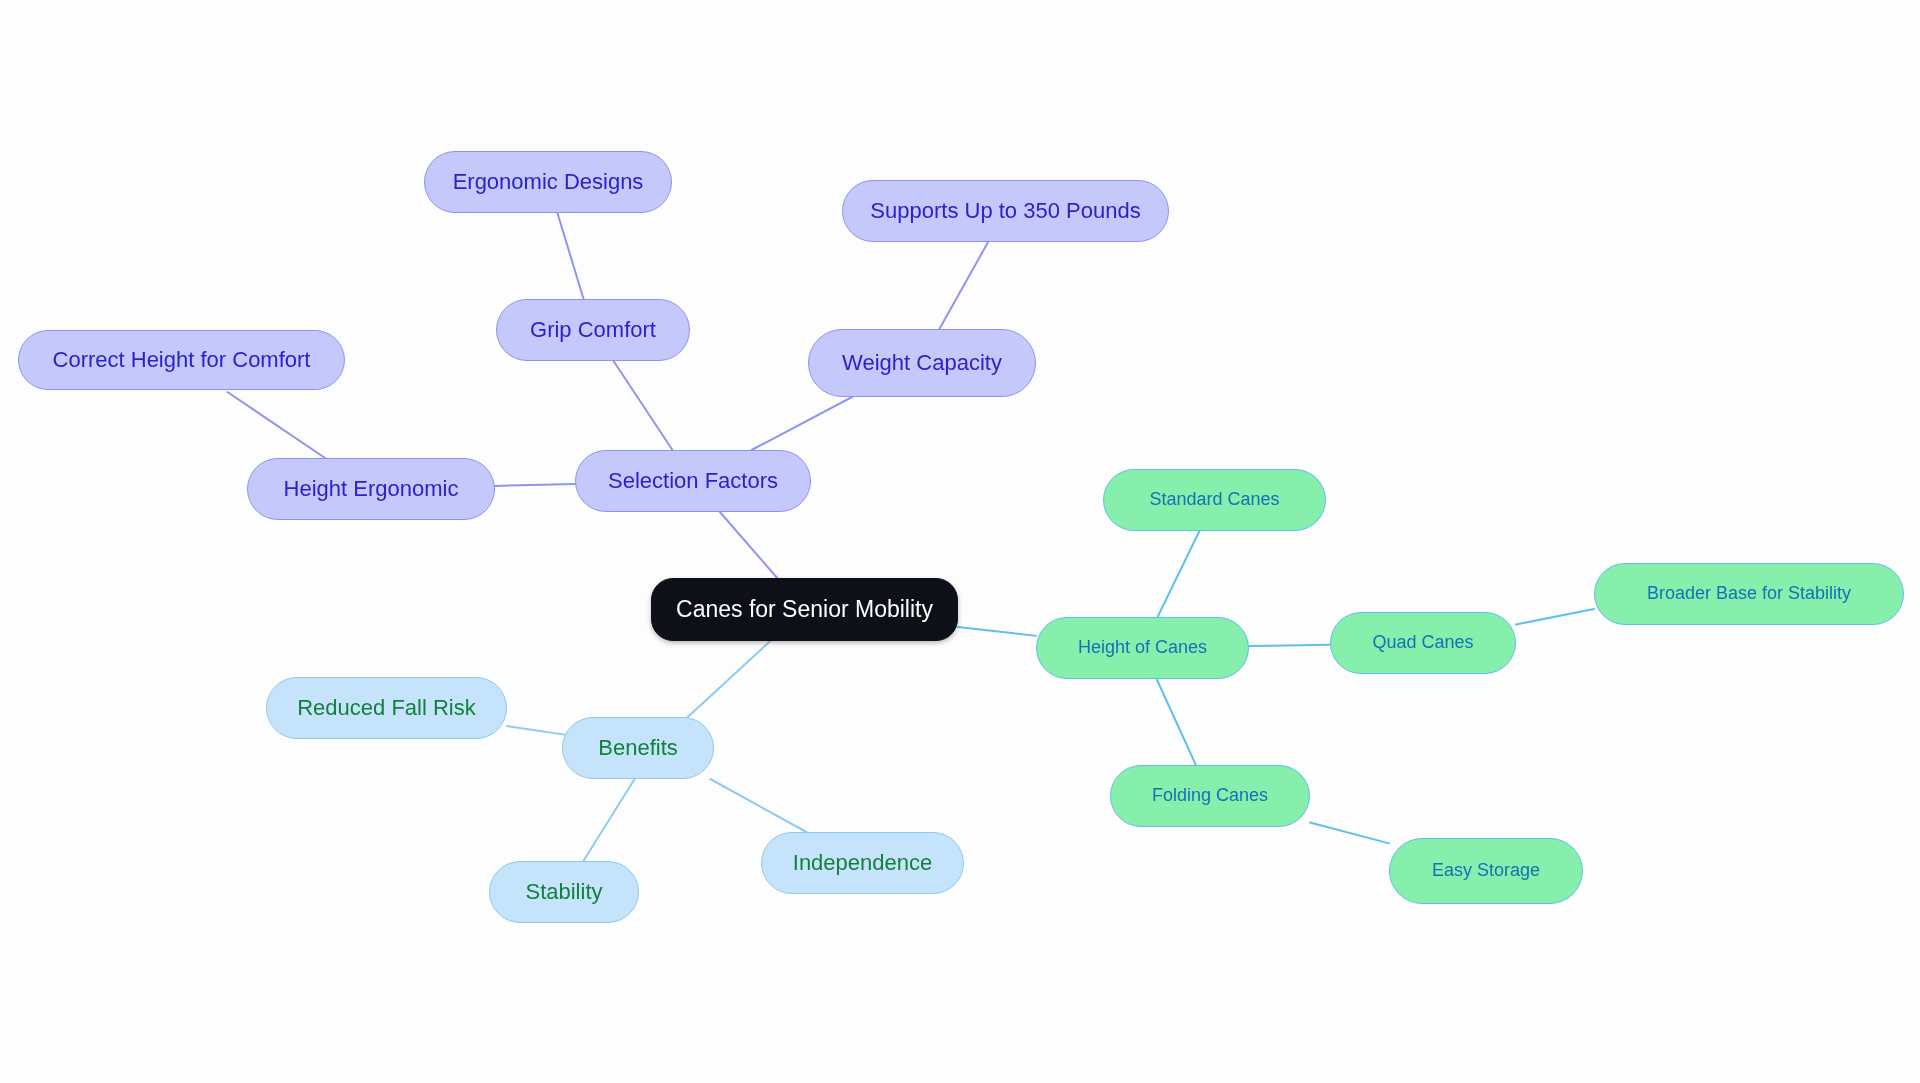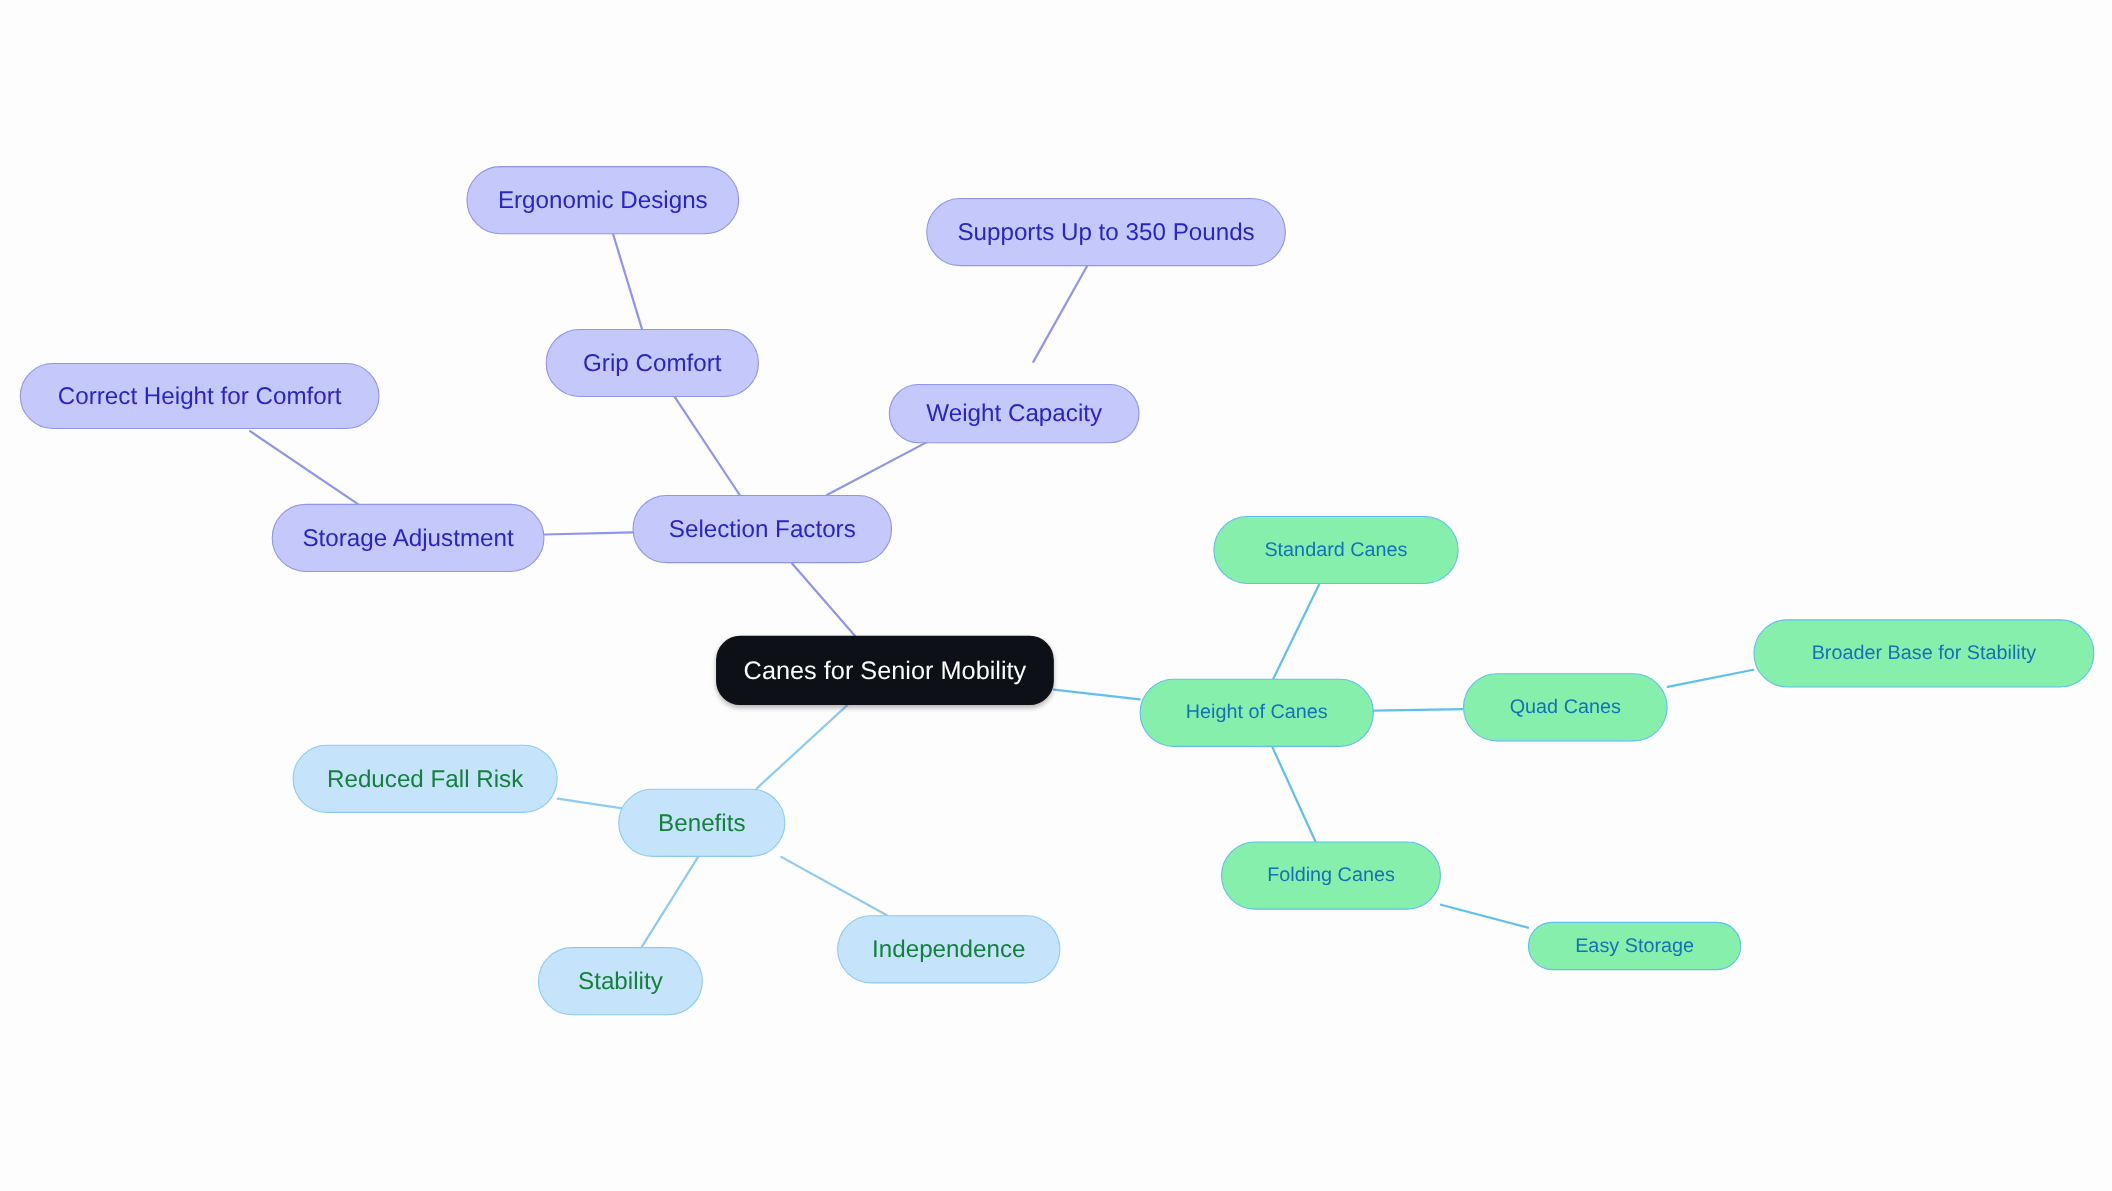--- a/index.html
+++ b/index.html
@@ -92,28 +92,28 @@
       </div>
       <div class="node node-purple" style="left: 575px; top: 450px; width: 236px; height: 62px;">
         <span>Selection Factors</span>
       </div>
       <div class="node node-purple" style="left: 496px; top: 299px; width: 194px; height: 62px;">
         <span>Grip Comfort</span>
       </div>
       <div class="node node-purple" style="left: 424px; top: 151px; width: 248px; height: 62px;">
         <span>Ergonomic Designs</span>
       </div>
-      <div class="node node-purple" style="left: 808px; top: 329px; width: 228px; height: 54px; margin-top: 20px;">
+      <div class="node node-purple" style="left: 808px; top: 329px; width: 228px; height: 68px;">
         <span>Weight Capacity</span>
       </div>
       <div class="node node-purple" style="left: 842px; top: 180px; width: 327px; height: 62px;">
         <span>Supports Up to 350 Pounds</span>
       </div>
       <div class="node node-purple" style="left: 247px; top: 458px; width: 248px; height: 62px;">
-        <span>Storage Adjustment</span>
+        <span>Height Ergonomic</span>
       </div>
       <div class="node node-purple" style="left: 18px; top: 330px; width: 327px; height: 60px;">
         <span>Correct Height for Comfort</span>
       </div>
       <div class="node node-blue" style="left: 1036px; top: 617px; width: 213px; height: 62px;">
         <span>Height of Canes</span>
       </div>
       <div class="node node-blue" style="left: 1103px; top: 469px; width: 223px; height: 62px;">
         <span>Standard Canes</span>
       </div>
@@ -131,17 +131,17 @@
       </div>
       <div class="node node-blue-soft" style="left: 266px; top: 677px; width: 241px; height: 62px;">
         <span>Reduced Fall Risk</span>
       </div>
       <div class="node node-blue-soft" style="left: 761px; top: 832px; width: 203px; height: 62px;">
         <span>Independence</span>
       </div>
       <div class="node node-blue-soft" style="left: 489px; top: 861px; width: 150px; height: 62px;">
         <span>Stability</span>
       </div>
-      <div class="node node-blue" style="left: 1389px; top: 838px; width: 194px; height: 44px;">
+      <div class="node node-blue" style="left: 1389px; top: 838px; width: 194px; height: 66px;">
         <span>Easy Storage</span>
       </div>
     </div>
 </div>
 
 </body></html>

